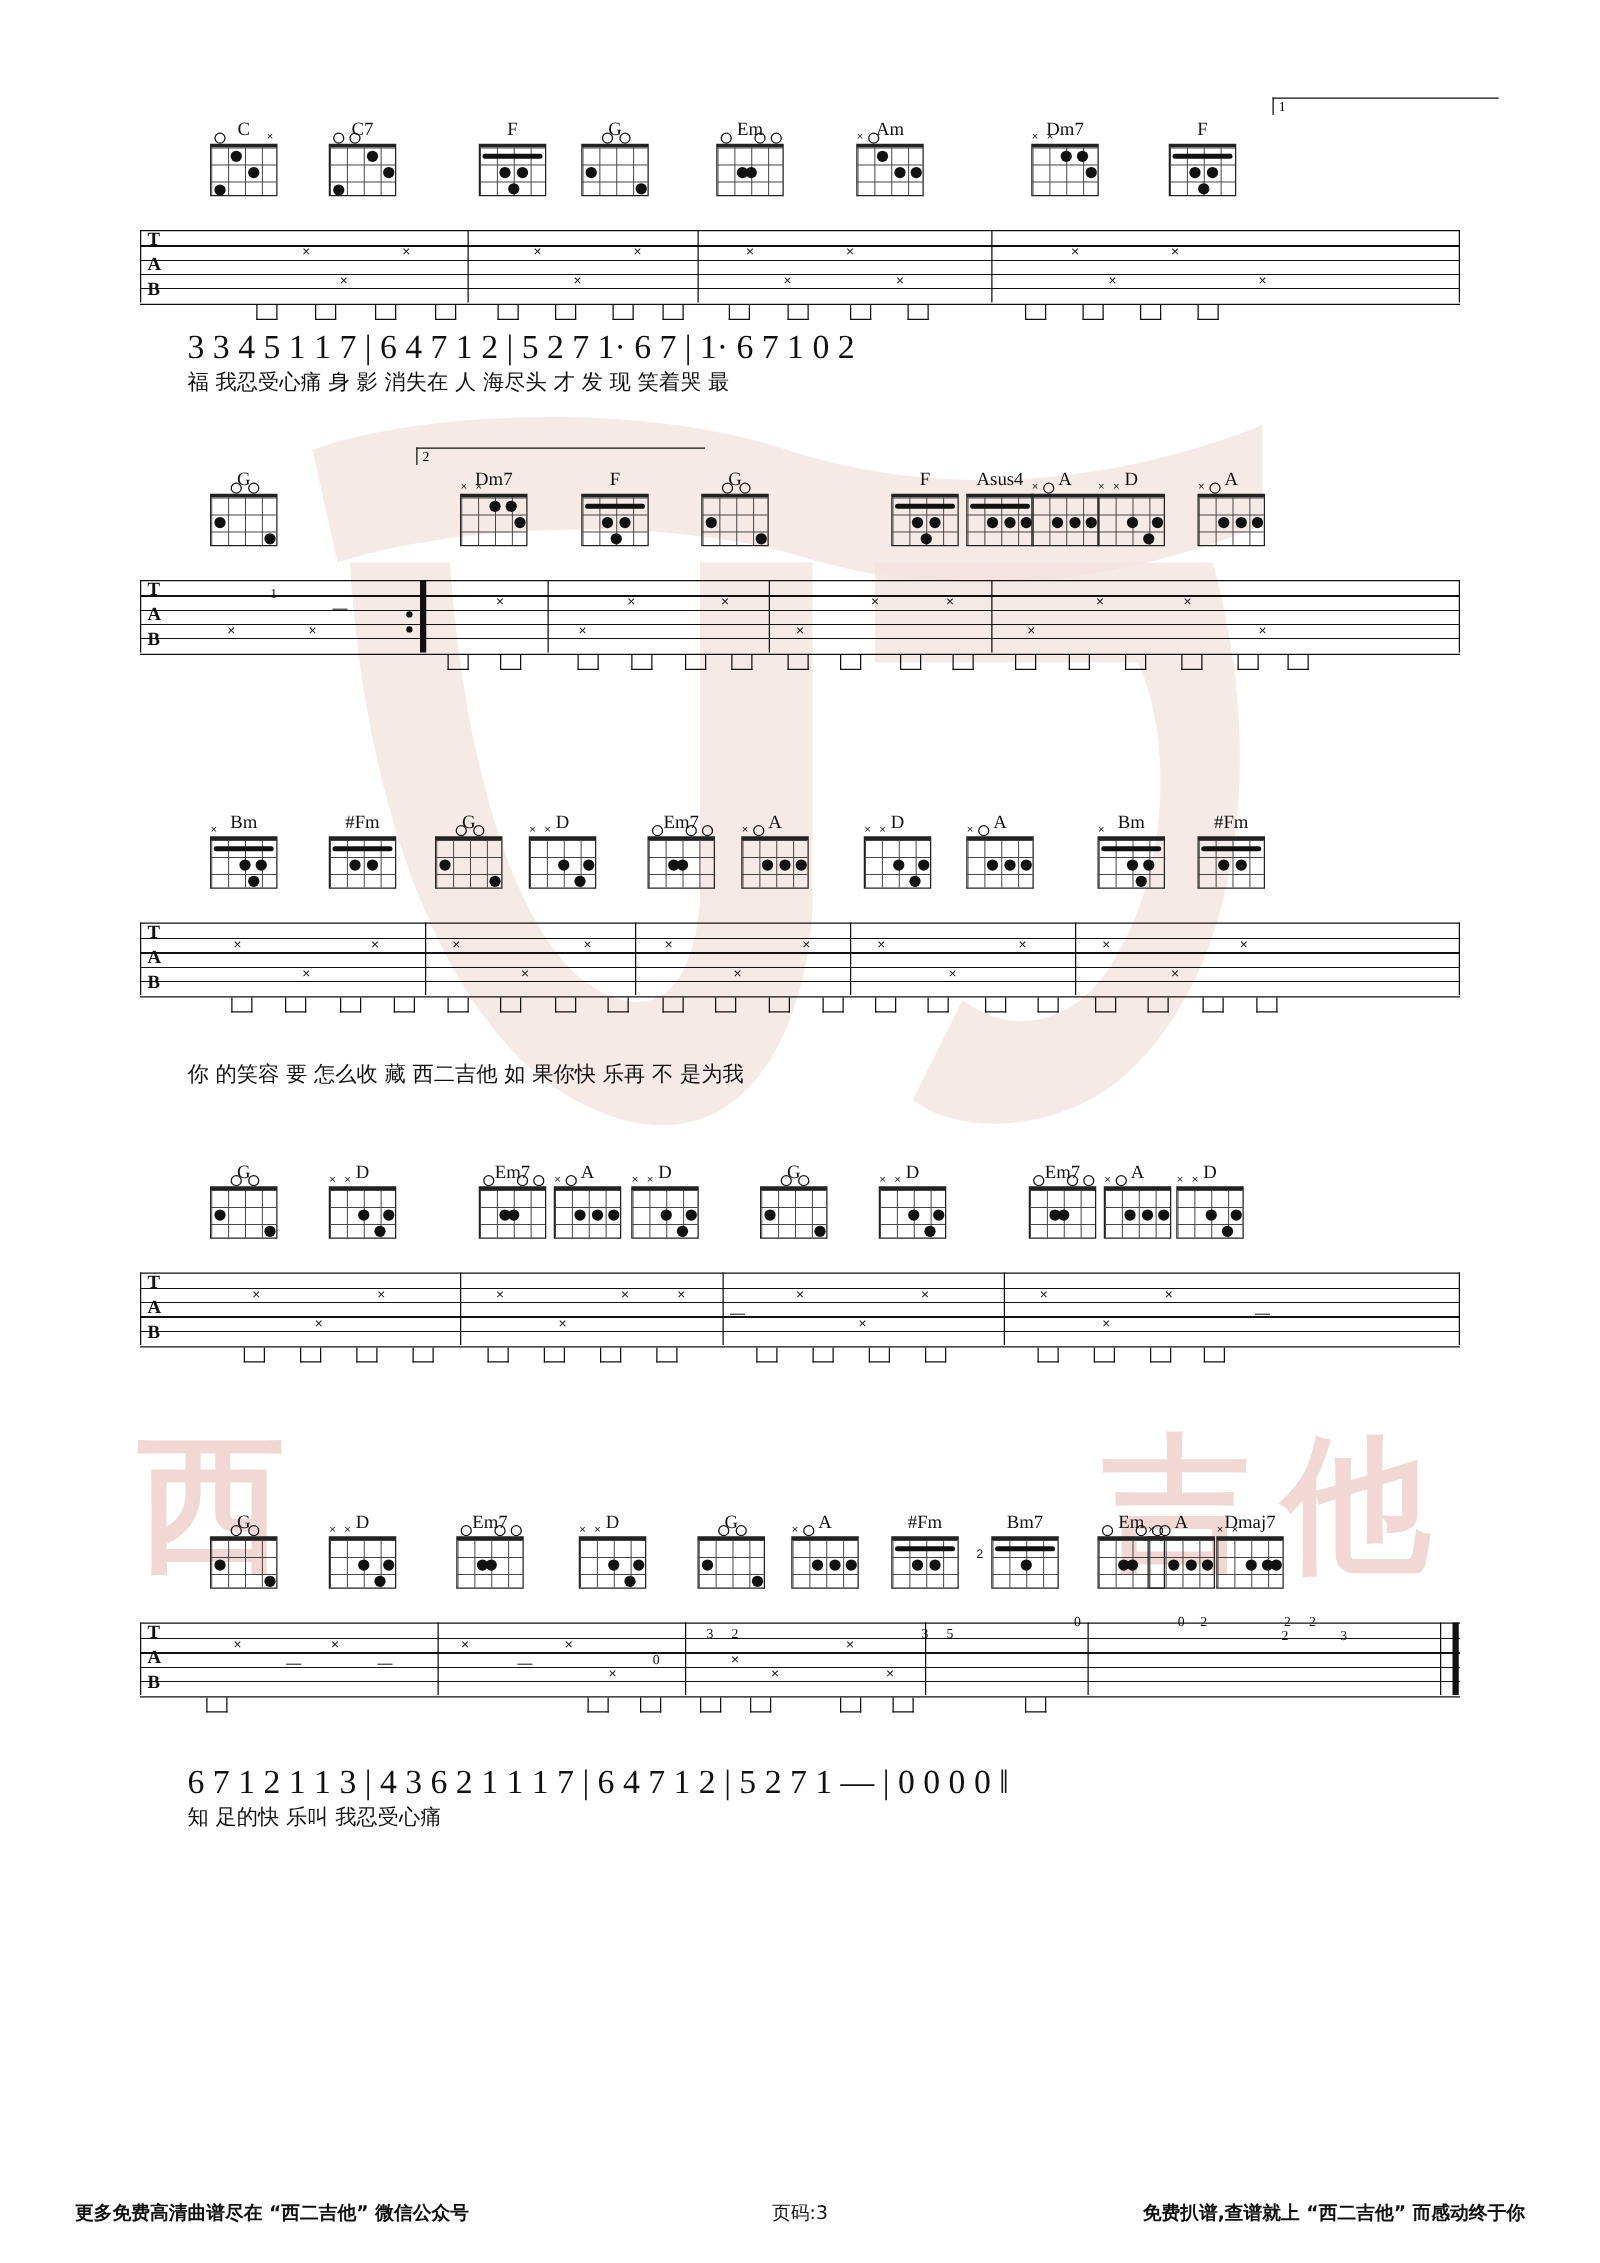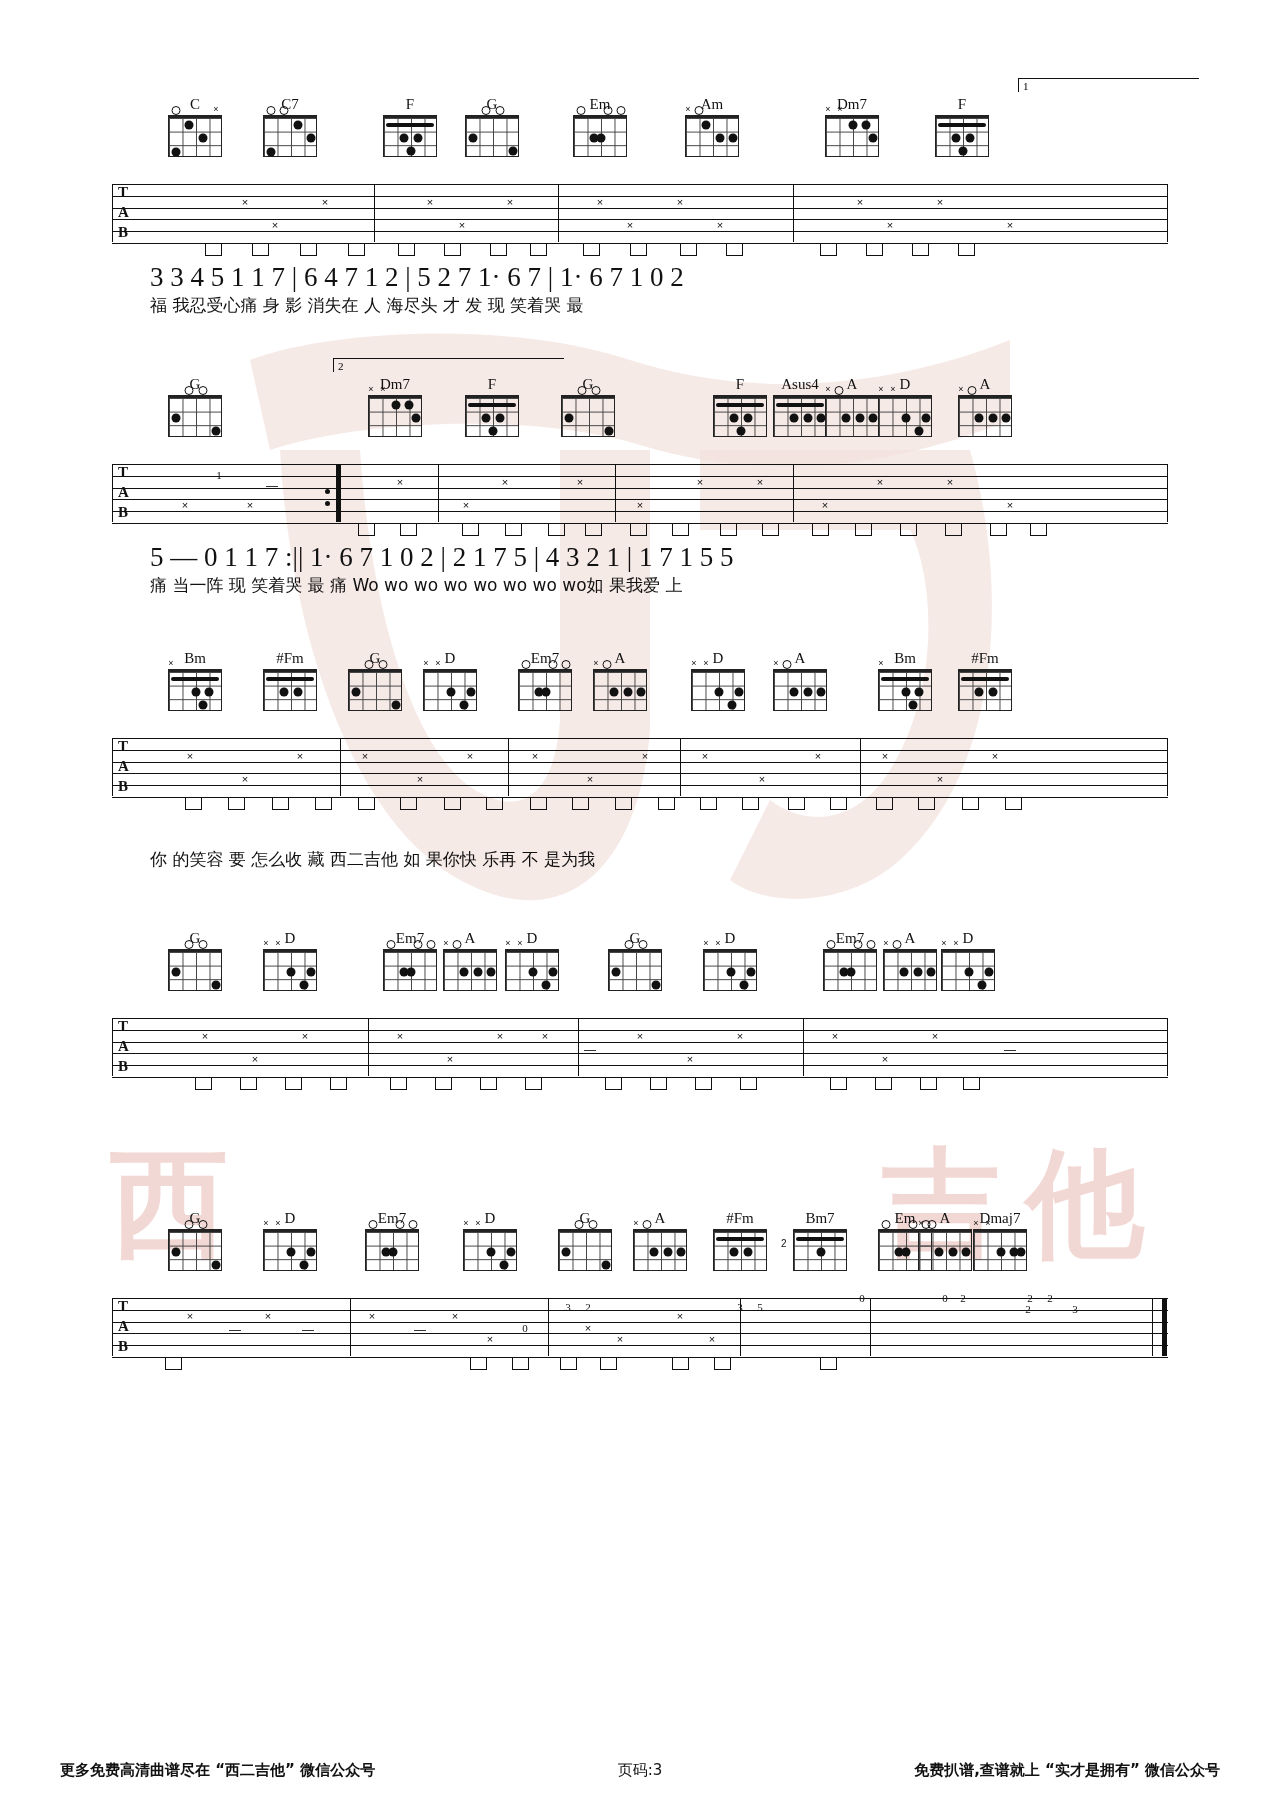--- a/index.html
+++ b/index.html
@@ -432,24 +432,20 @@
       <div class="strum" style="left:720px;"></div>
         <div class="strum" style="left:762px;"></div>
       <div class="strum" style="left:812px;"></div>
         <div class="strum" style="left:855px;"></div>
       <div class="strum" style="left:900px;"></div>
         <div class="strum" style="left:945px;"></div>
       <div class="strum" style="left:990px;"></div>
         <div class="strum" style="left:1030px;"></div>
     </div>
 
-    <div class="notation" style="margin-top:6px;">
-      <div class="nrow">5  —  0 1 1 7 :|| 1·   6 7 1   0 2 | 2  1  7  5 | 4  3  2  1 | 1   7 1 5  5</div>
-      <div class="lyr">痛    当一阵  现   笑着哭   最 痛 Wo wo wo   wo wo wo wo  wo如 果我爱 上</div>
-    </div>
   </div>
 
   <div class="system" style="top:640px;">
     <div class="chords" style="margin-top:10px;">
       <div class="chord" style="left:168px;">
         <div class="nm">Bm</div>
         <div class="grid">
           <div class="mut" style="left:2px;">×</div>
           <div class="bar" style="top:5px;"></div>
           <div class="dot" style="left:27px;top:20px;"></div>
@@ -891,21 +887,25 @@
       <div class="strum" style="left:165px;"></div>
       <div class="strum" style="left:470px;"></div>
         <div class="strum" style="left:512px;"></div>
       <div class="strum" style="left:560px;"></div>
         <div class="strum" style="left:600px;"></div>
       <div class="strum" style="left:672px;"></div>
         <div class="strum" style="left:714px;"></div>
       <div class="strum" style="left:820px;"></div>
     </div>
 
+    <div class="notation" style="margin-top:40px;">
+      <div class="nrow">6   7 1 2 1 1 3 | 4 3 6 2 1 1 1 7 | 6  4  7 1 2 | 5  2 7 1   —  | 0 0 0 0 ‖</div>
+      <div class="lyr">知 足的快 乐叫 我忍受心痛</div>
+    </div>
   </div>
 
 </div>
 
 <div class="footer">
   <span class="l">更多免费高清曲谱尽在 “西二吉他” 微信公众号</span>
   <span class="c">页码:3</span>
-  <span class="r">免费扒谱,查谱就上 “实才是拥有” 微信公众号</span>
+  <span class="r">免费扒谱,查谱就上 “西二吉他” 而感动终于你</span>
 </div>
 
 </body></html>

